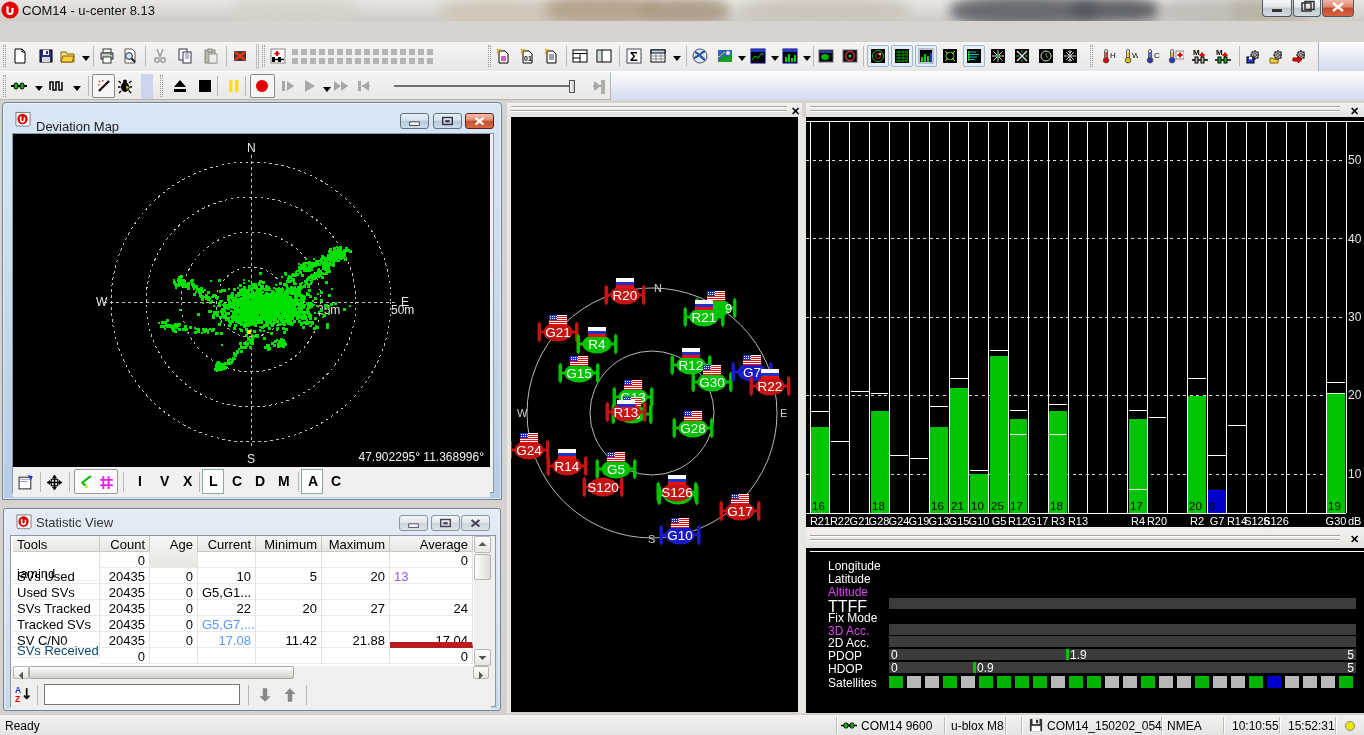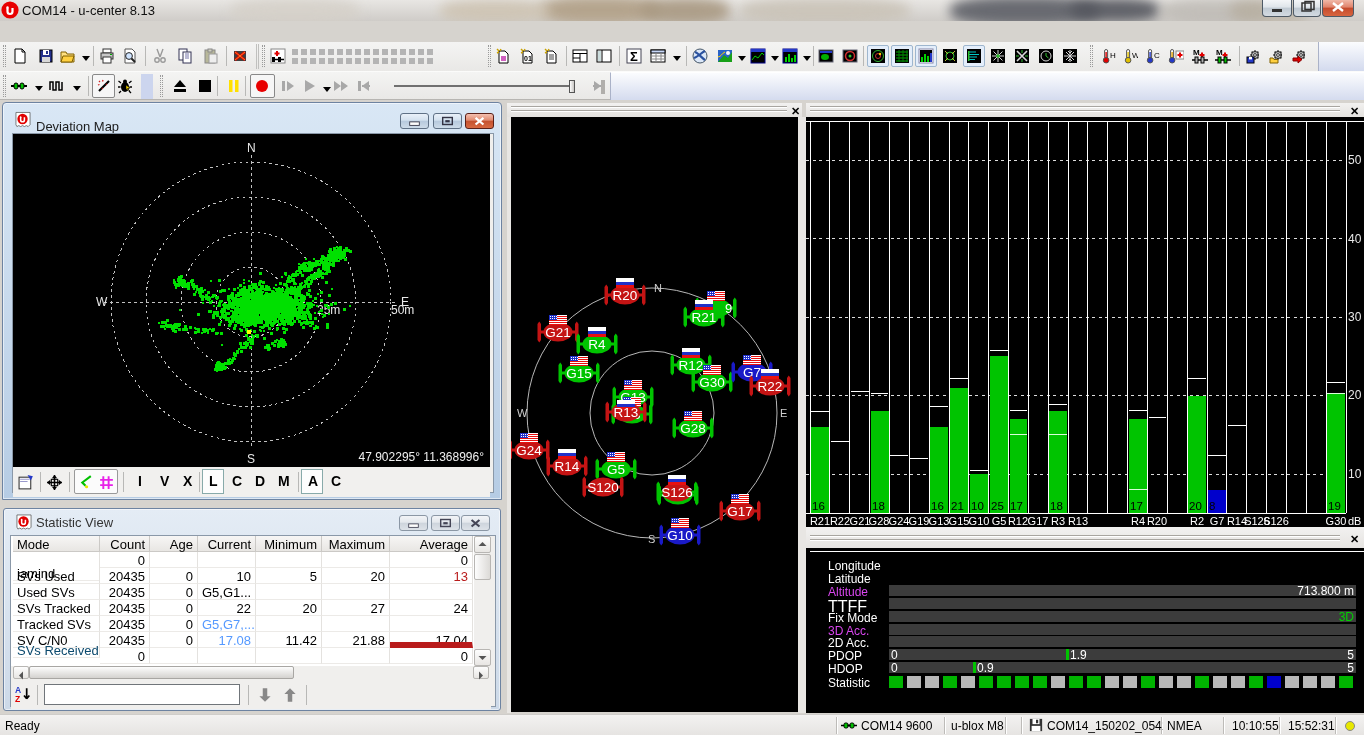--- a/index.html
+++ b/index.html
@@ -887,48 +887,42 @@
       <text x="431" y="406" text-anchor="middle" fill="#fff" font-size="11px" font-family="Liberation Sans">R14</text>
       <text x="451" y="406" text-anchor="middle" fill="#fff" font-size="11px" font-family="Liberation Sans">S126</text>
       <text x="470" y="406" text-anchor="middle" fill="#fff" font-size="11px" font-family="Liberation Sans">S126</text>
       <text x="530" y="406" text-anchor="middle" fill="#fff" font-size="11px" font-family="Liberation Sans">G30</text>
       <text x="542" y="406" fill="#fff" font-size="11px" font-family="Liberation Sans">dB</text>
     </svg>
     <div class="abs black" style="left:810px;top:551px;width:554px;height:161px;border-top:1px solid #fff">
       <div class="abs" style="left:18px;top:7px;width:70px;color:#fff;font-size:12px;white-space:nowrap">Longitude</div>
       <div class="abs" style="left:18px;top:19.899999999999977px;width:70px;color:#fff;font-size:12px;white-space:nowrap">Latitude</div>
       <div class="abs" style="left:18px;top:32.799999999999955px;width:70px;color:#d946ef;font-size:12px;white-space:nowrap">Altitude</div>
-      <div class="abs" style="left:79px;top:32.799999999999955px;width:467px;height:11px;background:#3c3c3c">
-        <span style="position:absolute;right:2px;top:-1px;color:#fff;font-size:12px;white-space:nowrap">713.800 m</span>
-      </div>
       <div class="abs" style="left:18px;top:45.69999999999993px;width:70px;color:#fff;font-size:16px;white-space:nowrap">TTFF</div>
       <div class="abs" style="left:79px;top:45.69999999999993px;width:467px;height:11px;background:#3c3c3c"></div>
       <div class="abs" style="left:18px;top:58.59999999999991px;width:70px;color:#fff;font-size:12px;white-space:nowrap">Fix Mode</div>
-      <div class="abs" style="left:79px;top:58.59999999999991px;width:467px;height:11px;background:#3c3c3c">
-        <span style="position:absolute;right:2px;top:-1px;color:#fff;font-size:12px;white-space:nowrap"><span style="color:#00d000">3D</span></span>
-      </div>
       <div class="abs" style="left:18px;top:71.49999999999989px;width:70px;color:#d946ef;font-size:12px;white-space:nowrap">3D Acc.</div>
       <div class="abs" style="left:79px;top:71.49999999999989px;width:467px;height:11px;background:#3c3c3c"></div>
       <div class="abs" style="left:18px;top:84.39999999999986px;width:70px;color:#fff;font-size:12px;white-space:nowrap">2D Acc.</div>
       <div class="abs" style="left:79px;top:84.39999999999986px;width:467px;height:11px;background:#3c3c3c"></div>
       <div class="abs" style="left:18px;top:97.29999999999984px;width:70px;color:#fff;font-size:12px;white-space:nowrap">PDOP</div>
       <div class="abs" style="left:79px;top:97.29999999999984px;width:467px;height:11px;background:#3c3c3c">
         <span style="position:absolute;left:2px;top:-1px;color:#fff;font-size:12px">0</span>
         <span style="position:absolute;right:2px;top:-1px;color:#fff;font-size:12px">5</span>
         <span style="position:absolute;left:177px;top:0px;width:3px;height:11px;background:#00c400"></span>
         <span style="position:absolute;left:181px;top:-1px;color:#fff;font-size:12px">1.9</span>
       </div>
       <div class="abs" style="left:18px;top:110.19999999999982px;width:70px;color:#fff;font-size:12px;white-space:nowrap">HDOP</div>
       <div class="abs" style="left:79px;top:110.19999999999982px;width:467px;height:11px;background:#3c3c3c">
         <span style="position:absolute;left:2px;top:-1px;color:#fff;font-size:12px">0</span>
         <span style="position:absolute;right:2px;top:-1px;color:#fff;font-size:12px">5</span>
         <span style="position:absolute;left:84px;top:0px;width:3px;height:11px;background:#00c400"></span>
         <span style="position:absolute;left:88px;top:-1px;color:#fff;font-size:12px">0.9</span>
       </div>
-      <div class="abs" style="left:18px;top:124px;color:#fff;font-size:12px">Statistic</div>
+      <div class="abs" style="left:18px;top:124px;color:#fff;font-size:12px">Satellites</div>
       <div class="abs" style="left:79px;top:124px;width:14px;height:12px;background:#00b400"></div>
       <div class="abs" style="left:97px;top:124px;width:14px;height:12px;background:#b8b8b8"></div>
       <div class="abs" style="left:115px;top:124px;width:14px;height:12px;background:#b8b8b8"></div>
       <div class="abs" style="left:133px;top:124px;width:14px;height:12px;background:#00b400"></div>
       <div class="abs" style="left:151px;top:124px;width:14px;height:12px;background:#b8b8b8"></div>
       <div class="abs" style="left:169px;top:124px;width:14px;height:12px;background:#00b400"></div>
       <div class="abs" style="left:187px;top:124px;width:14px;height:12px;background:#00b400"></div>
       <div class="abs" style="left:205px;top:124px;width:14px;height:12px;background:#00b400"></div>
       <div class="abs" style="left:223px;top:124px;width:14px;height:12px;background:#00b400"></div>
       <div class="abs" style="left:241px;top:124px;width:14px;height:12px;background:#b8b8b8"></div>
@@ -1049,41 +1043,41 @@
         </svg>
       </div>
       <div class="mbtn inact abs" style="left:457px;top:6px">
         <svg class="mglyph" viewBox="0 0 29 16">
           <path d="M10 4.5l9 7.5M19 4.5l-9 7.5" stroke="#445" stroke-width="2.4"></path>
         </svg>
       </div>
       <div class="abs" style="left:6px;top:26px;width:486px;height:172px;background:#f0efed;border:1px solid #8a98a8"></div>
     </div>
     <div class="abs" style="left:11px;top:536px;width:463px;height:130px;background:#fff;overflow:hidden;font-size:13px">
-      <div class="abs" style="left:2px;top:0;width:87px;height:16px;background:linear-gradient(180deg,#f7f6f5,#e8e6e3);border-right:1px solid #cbc9c6;border-bottom:1px solid #cbc9c6;padding:1px 4px;color:#000">Mode</div>
+      <div class="abs" style="left:2px;top:0;width:87px;height:16px;background:linear-gradient(180deg,#f7f6f5,#e8e6e3);border-right:1px solid #cbc9c6;border-bottom:1px solid #cbc9c6;padding:1px 4px;color:#000">Tools</div>
       <div class="abs" style="left:89px;top:0;width:50px;height:16px;background:linear-gradient(180deg,#f7f6f5,#e8e6e3);border-right:1px solid #cbc9c6;border-bottom:1px solid #cbc9c6;padding:1px 4px;color:#000;text-align:right">Count</div>
-      <div class="abs" style="left:139px;top:0;width:48px;height:16px;background:linear-gradient(180deg,#f7f6f5,#e8e6e3);border-right:1px solid #cbc9c6;border-bottom:1px solid #cbc9c6;padding:1px 4px;color:#000;text-align:right">Age</div>
+      <div class="abs" style="left:139px;top:0;width:48px;height:32px;background:linear-gradient(180deg,#f7f6f5,#e8e6e3);border-right:1px solid #cbc9c6;border-bottom:1px solid #cbc9c6;padding:1px 4px;color:#000;text-align:right">Age</div>
       <div class="abs" style="left:187px;top:0;width:58px;height:16px;background:linear-gradient(180deg,#f7f6f5,#e8e6e3);border-right:1px solid #cbc9c6;border-bottom:1px solid #cbc9c6;padding:1px 4px;color:#000;text-align:right">Current</div>
       <div class="abs" style="left:245px;top:0;width:66px;height:16px;background:linear-gradient(180deg,#f7f6f5,#e8e6e3);border-right:1px solid #cbc9c6;border-bottom:1px solid #cbc9c6;padding:1px 4px;color:#000;text-align:right">Minimum</div>
       <div class="abs" style="left:311px;top:0;width:68px;height:16px;background:linear-gradient(180deg,#f7f6f5,#e8e6e3);border-right:1px solid #cbc9c6;border-bottom:1px solid #cbc9c6;padding:1px 4px;color:#000;text-align:right">Maximum</div>
       <div class="abs" style="left:379px;top:0;width:83px;height:16px;background:linear-gradient(180deg,#f7f6f5,#e8e6e3);border-right:1px solid #cbc9c6;border-bottom:1px solid #cbc9c6;padding:1px 4px;color:#000;text-align:right">Average</div>
       <div class="abs" style="left:2px;top:16px;width:87px;height:16px;border-right:1px solid #e4e2df;border-bottom:1px solid #eceae7;padding:14px 4px;color:#000;white-space:nowrap;overflow:hidden">jamind</div>
       <div class="abs" style="left:89px;top:16px;width:50px;height:16px;border-right:1px solid #e4e2df;border-bottom:1px solid #eceae7;padding:1px 4px;color:#000;white-space:nowrap;overflow:hidden;text-align:right">0</div>
       <div class="abs" style="left:139px;top:16px;width:48px;height:16px;border-right:1px solid #e4e2df;border-bottom:1px solid #eceae7;padding:1px 4px;color:#000;white-space:nowrap;overflow:hidden;text-align:right"></div>
       <div class="abs" style="left:187px;top:16px;width:58px;height:16px;border-right:1px solid #e4e2df;border-bottom:1px solid #eceae7;padding:1px 4px;color:#000;white-space:nowrap;overflow:hidden;text-align:right"></div>
       <div class="abs" style="left:245px;top:16px;width:66px;height:16px;border-right:1px solid #e4e2df;border-bottom:1px solid #eceae7;padding:1px 4px;color:#000;white-space:nowrap;overflow:hidden;text-align:right"></div>
       <div class="abs" style="left:311px;top:16px;width:68px;height:16px;border-right:1px solid #e4e2df;border-bottom:1px solid #eceae7;padding:1px 4px;color:#000;white-space:nowrap;overflow:hidden;text-align:right"></div>
       <div class="abs" style="left:379px;top:16px;width:83px;height:16px;border-right:1px solid #e4e2df;border-bottom:1px solid #eceae7;padding:1px 4px;color:#000;white-space:nowrap;overflow:hidden;text-align:right">0</div>
       <div class="abs" style="left:2px;top:32px;width:87px;height:16px;border-right:1px solid #e4e2df;border-bottom:1px solid #eceae7;padding:1px 4px;color:#000;white-space:nowrap;overflow:hidden">SVs Used</div>
       <div class="abs" style="left:89px;top:32px;width:50px;height:16px;border-right:1px solid #e4e2df;border-bottom:1px solid #eceae7;padding:1px 4px;color:#000;white-space:nowrap;overflow:hidden;text-align:right">20435</div>
       <div class="abs" style="left:139px;top:32px;width:48px;height:16px;border-right:1px solid #e4e2df;border-bottom:1px solid #eceae7;padding:1px 4px;color:#000;white-space:nowrap;overflow:hidden;text-align:right">0</div>
       <div class="abs" style="left:187px;top:32px;width:58px;height:16px;border-right:1px solid #e4e2df;border-bottom:1px solid #eceae7;padding:1px 4px;color:#000;white-space:nowrap;overflow:hidden;text-align:right">10</div>
       <div class="abs" style="left:245px;top:32px;width:66px;height:16px;border-right:1px solid #e4e2df;border-bottom:1px solid #eceae7;padding:1px 4px;color:#000;white-space:nowrap;overflow:hidden;text-align:right">5</div>
       <div class="abs" style="left:311px;top:32px;width:68px;height:16px;border-right:1px solid #e4e2df;border-bottom:1px solid #eceae7;padding:1px 4px;color:#000;white-space:nowrap;overflow:hidden;text-align:right">20</div>
-      <div class="abs" style="left:379px;top:32px;width:83px;height:16px;border-right:1px solid #e4e2df;border-bottom:1px solid #eceae7;padding:1px 4px;color:#b91c1c;white-space:nowrap;overflow:hidden;text-align:right">13</div>
+      <div class="abs" style="left:379px;top:32px;width:83px;height:16px;border-right:1px solid #e4e2df;border-bottom:1px solid #eceae7;padding:1px 4px;color:#8b5cf6;white-space:nowrap;overflow:hidden;text-align:left">13</div>
       <div class="abs" style="left:2px;top:48px;width:87px;height:16px;border-right:1px solid #e4e2df;border-bottom:1px solid #eceae7;padding:1px 4px;color:#000;white-space:nowrap;overflow:hidden">Used SVs</div>
       <div class="abs" style="left:89px;top:48px;width:50px;height:16px;border-right:1px solid #e4e2df;border-bottom:1px solid #eceae7;padding:1px 4px;color:#000;white-space:nowrap;overflow:hidden;text-align:right">20435</div>
       <div class="abs" style="left:139px;top:48px;width:48px;height:16px;border-right:1px solid #e4e2df;border-bottom:1px solid #eceae7;padding:1px 4px;color:#000;white-space:nowrap;overflow:hidden;text-align:right">0</div>
       <div class="abs" style="left:187px;top:48px;width:58px;height:16px;border-right:1px solid #e4e2df;border-bottom:1px solid #eceae7;padding:1px 4px;color:#000;white-space:nowrap;overflow:hidden">G5,G1...</div>
       <div class="abs" style="left:245px;top:48px;width:66px;height:16px;border-right:1px solid #e4e2df;border-bottom:1px solid #eceae7;padding:1px 4px;color:#000;white-space:nowrap;overflow:hidden;text-align:right"></div>
       <div class="abs" style="left:311px;top:48px;width:68px;height:16px;border-right:1px solid #e4e2df;border-bottom:1px solid #eceae7;padding:1px 4px;color:#000;white-space:nowrap;overflow:hidden;text-align:right"></div>
       <div class="abs" style="left:379px;top:48px;width:83px;height:16px;border-right:1px solid #e4e2df;border-bottom:1px solid #eceae7;padding:1px 4px;color:#000;white-space:nowrap;overflow:hidden;text-align:right"></div>
       <div class="abs" style="left:2px;top:64px;width:87px;height:16px;border-right:1px solid #e4e2df;border-bottom:1px solid #eceae7;padding:1px 4px;color:#000;white-space:nowrap;overflow:hidden">SVs Tracked</div>
       <div class="abs" style="left:89px;top:64px;width:50px;height:16px;border-right:1px solid #e4e2df;border-bottom:1px solid #eceae7;padding:1px 4px;color:#000;white-space:nowrap;overflow:hidden;text-align:right">20435</div>
       <div class="abs" style="left:139px;top:64px;width:48px;height:16px;border-right:1px solid #e4e2df;border-bottom:1px solid #eceae7;padding:1px 4px;color:#000;white-space:nowrap;overflow:hidden;text-align:right">0</div>

